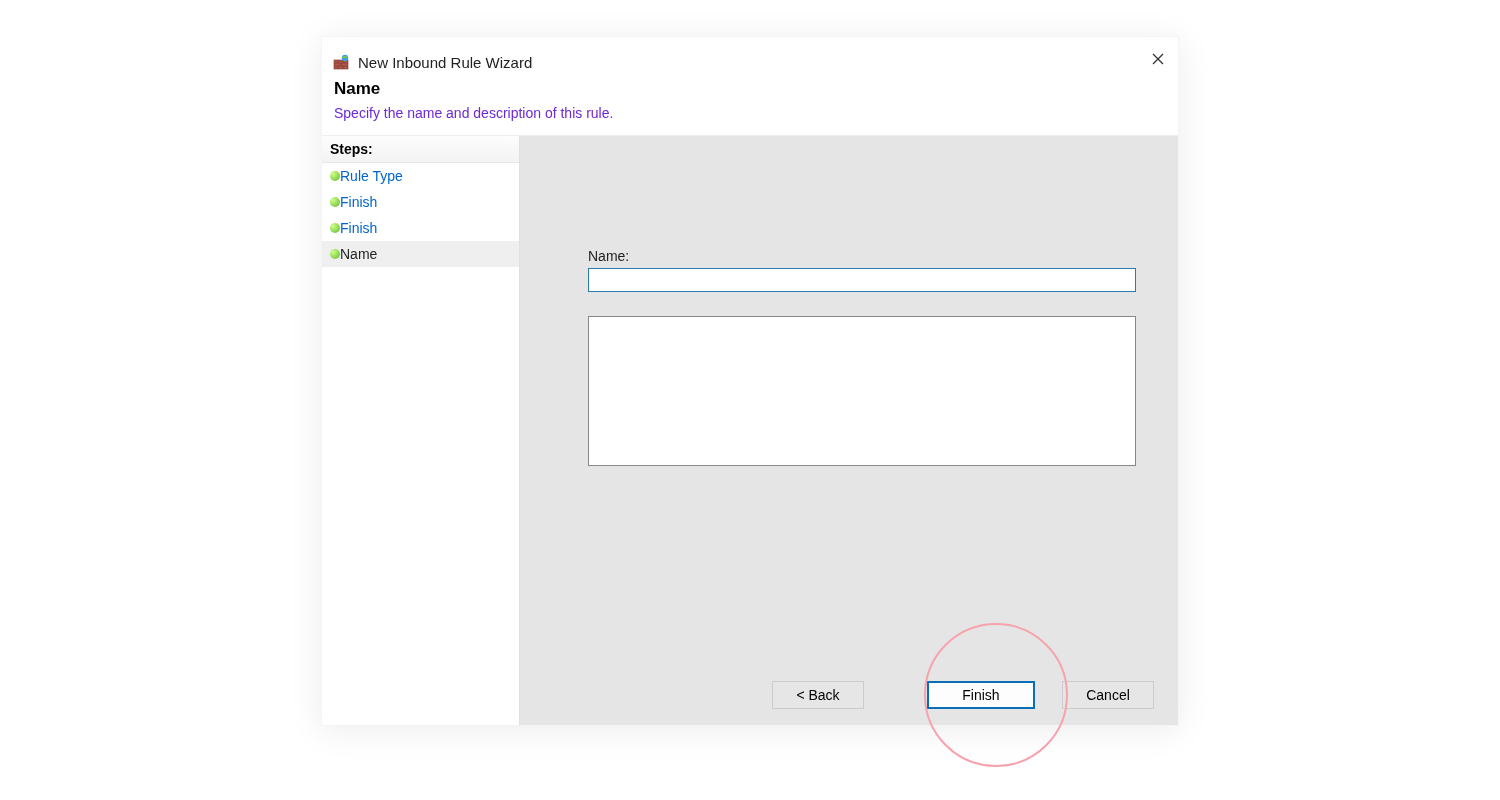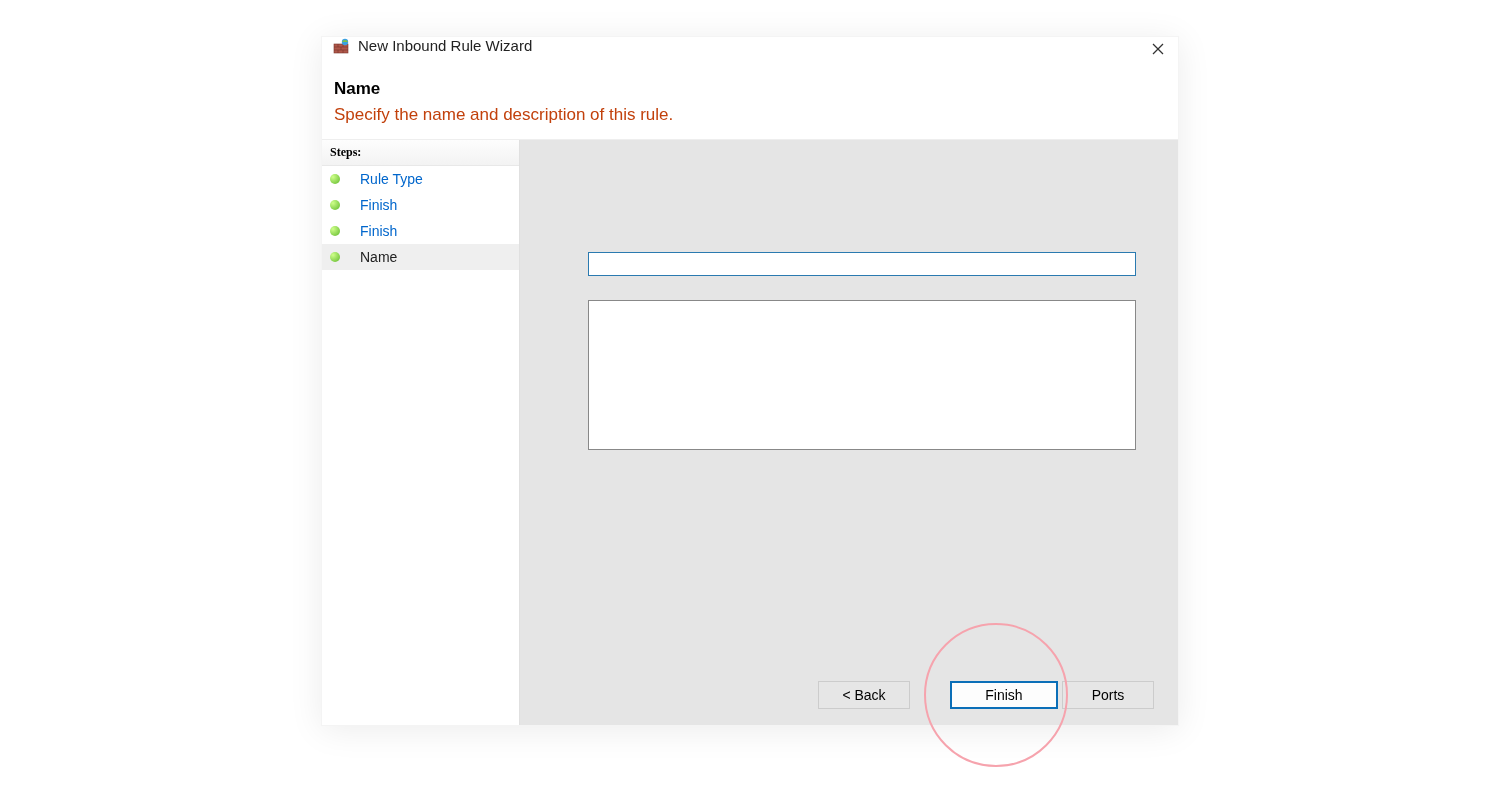--- a/index.html
+++ b/index.html
@@ -10,57 +10,56 @@
       width: 858px; height: 690px;
       background: #fff;
       box-shadow: 0 4px 32px rgba(0,0,0,0.08);
       border: 1px solid #f4f4f4;
       display: flex;
       flex-direction: column;
     }
     .titlebar {
       height: 34px;
       display: flex;
-      align-items: flex-start;
+      align-items: flex-end;
       padding: 0 8px 0 10px;
       font-size: 15px;
       color: #222;
     }
     .titlebar .icon { width: 18px; height: 18px; margin-right: 8px; display:inline-flex; align-items:center; justify-content:center; }
     .titlebar .close { margin-left: auto; width: 24px; height: 24px; display:flex; align-items:center; justify-content:center; cursor:pointer; }
     .titlebar .close svg { stroke: #333; }
     .header {
       padding: 8px 12px 14px 12px;
       border-bottom: 1px solid #eee;
     }
     .header h1 { font-size: 17px; font-weight: bold; color: #000; margin-bottom: 6px; }
-    .header p { font-size: 17px; color: #c2410c; }
+    .header p { font-size: 14px; color: #6d28d9; }
     .body {
       flex: 1;
       display: flex;
       min-height: 0;
     }
     .steps {
       width: 198px;
       border-right: 1px solid #e0e0e0;
       background: #fff;
     }
     .steps-header {
-      font-size: 12px; font-weight: bold;
+      font-size: 14px; font-weight: bold;
       padding: 5px 8px;
       background: linear-gradient(#fdfdfd,#f3f3f3);
       border-bottom: 1px solid #e8e8e8;
-      font-family: Liberation Serif, serif;
     }
     .step-item {
       display:flex; align-items:center;
       padding: 5px 8px;
       font-size: 14px;
       cursor: pointer;
-      gap: 20px;
+      gap: 0;
     }
     .step-item.current { background: #efefef; }
     .step-item a { color: #0066cc; text-decoration: none; }
     .step-item.current a { color: #222; }
     .bullet {
       width: 10px; height: 10px; border-radius: 50%;
       background: radial-gradient(circle at 30% 30%, #cfff8a, #5fb82b);
       flex-shrink: 0;
     }
     .main {
@@ -88,21 +87,21 @@
       border: 1px solid #888;
       background: #fff;
       font-size: 13px; font-family: inherit;
       padding: 4px;
       resize: none;
     }
     .buttons {
       position: absolute;
       right: 24px; bottom: 16px;
       display: flex;
-      gap: 4px;
+      gap: 27px;
       align-items: center;
     }
     .btn {
       min-width: 92px; height: 28px;
       font-size: 14px; font-family: inherit;
       background: #e6e6e6;
       border: 1px solid #ccc;
       cursor: pointer;
       padding: 0 10px;
     }
@@ -171,25 +170,26 @@
         <a>Finish</a>
       </div>
       <div class="step-item current">
         <span class="bullet"></span>
         <a>Name</a>
       </div>
     </div>
 
     <div class="main">
       <div class="form-area">
+        <label class="form-label">Name:</label>
         <input class="name-input" type="text" value="" style="">
         <textarea class="desc-ta" style=""></textarea>
       </div>
       <div class="buttons">
         <button class="btn">&lt; Back</button>
         <button class="btn primary">Finish</button>
-        <button class="btn">Ports</button>
+        <button class="btn">Cancel</button>
       </div>
     </div>
   </div>
 </div>
 
 <div class="highlight-circle"></div>
 
 </body></html>

